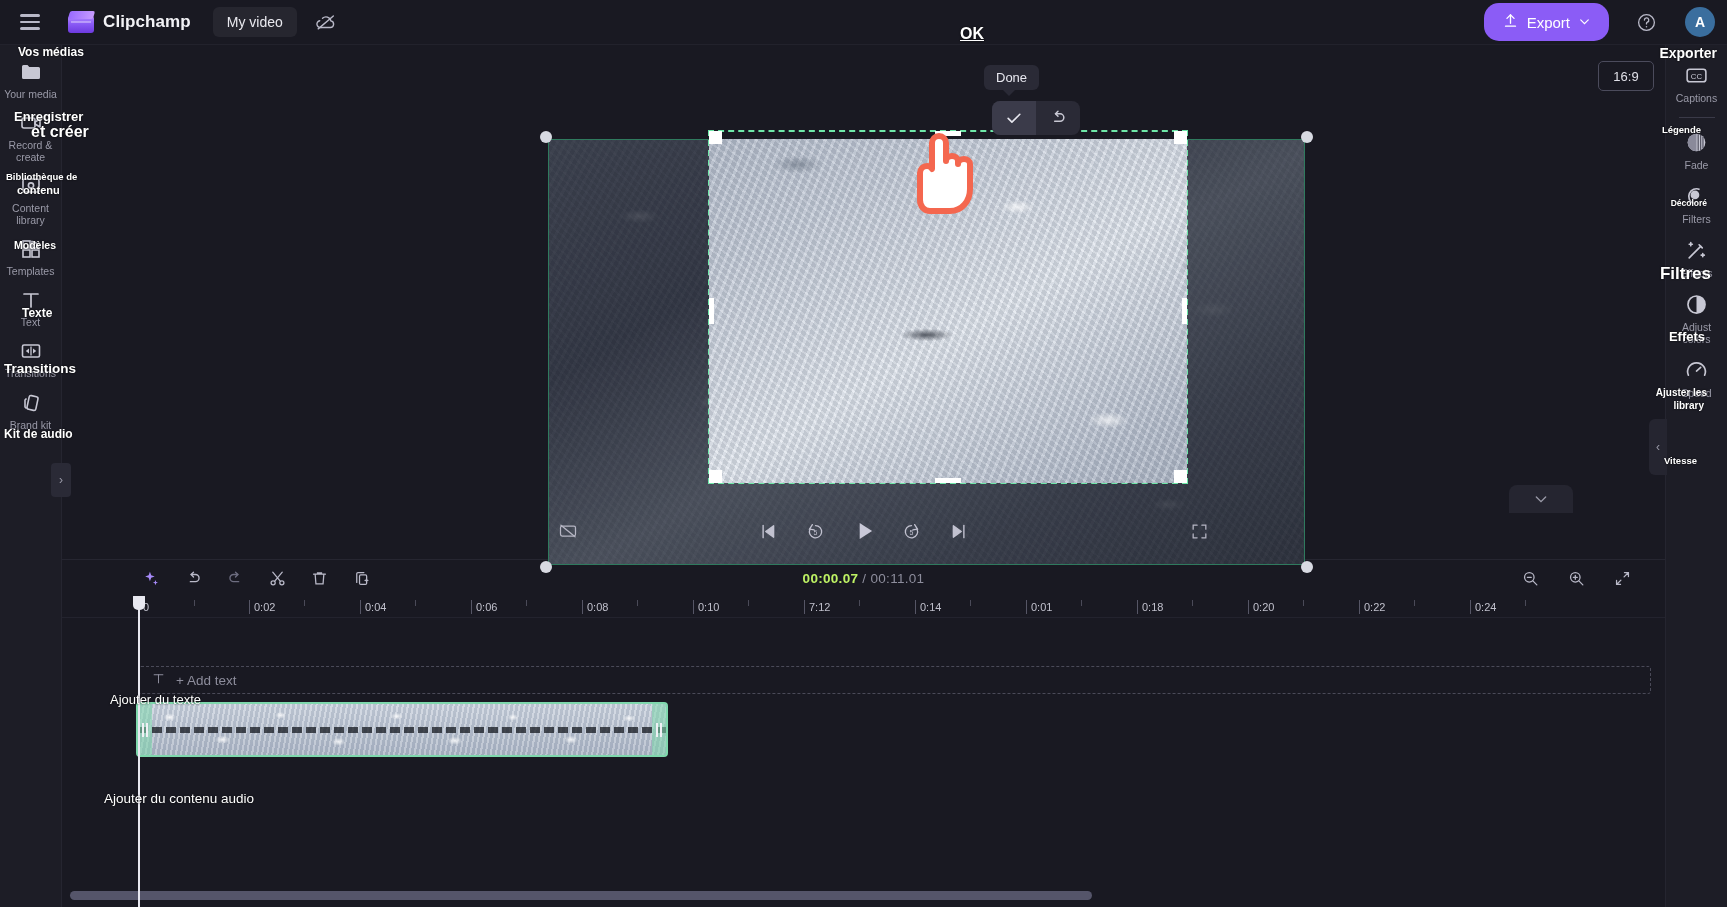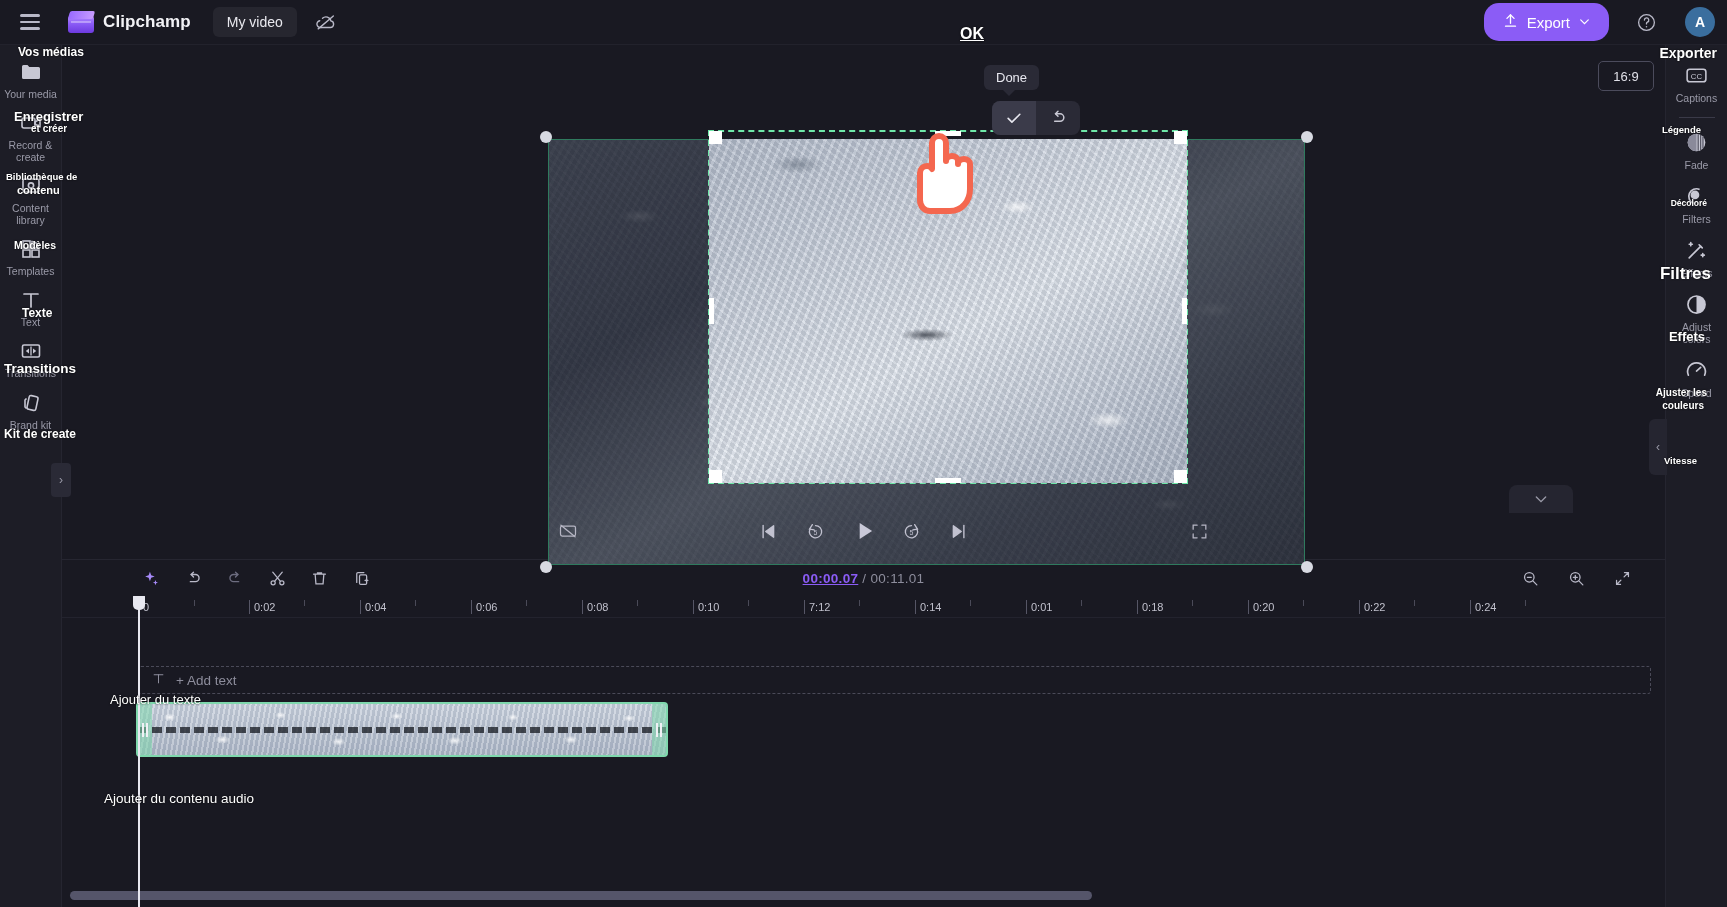--- a/index.html
+++ b/index.html
@@ -111,21 +111,21 @@
   .collapse-down{position:absolute;right:92px;top:-18px;width:64px;height:28px;background:#252530;
       border-radius:8px 8px 0 0;display:flex;align-items:center;justify-content:center;
       color:#9a9aa8;cursor:pointer;}
 
   
   .timeline{flex:0 0 348px;background:#191922;border-top:1px solid #262631;display:flex;flex-direction:column;}
   .tl-tools{height:36px;display:flex;align-items:center;position:relative;padding-left:76px;gap:16px;}
   .tbtn{width:26px;height:26px;display:flex;align-items:center;justify-content:center;
         color:#b9b9c8;cursor:pointer;}
   .tl-time{position:absolute;left:0;right:0;text-align:center;font-size:13.5px;letter-spacing:.3px;pointer-events:none;}
-  .tl-time b{font-weight:700;color:#8b5cf6;text-decoration:underline;}
+  .tl-time b{font-weight:700;color:#bef264;}
   .tl-time span{color:#8d8d9c;font-weight:400;}
   .tl-zoom{position:absolute;right:30px;display:flex;gap:20px;align-items:center;}
   .tl-body{flex:1;position:relative;overflow:hidden;}
   .ruler{position:absolute;left:0;right:0;top:0;height:22px;border-bottom:1px solid #23232e;}
   .tick{position:absolute;top:4px;width:1px;height:14px;background:#565666;}
   .tick.minor{top:4px;height:6px;background:#4a4a58;}
   .tick-lbl{position:absolute;top:5px;font-size:11px;color:#c0c0cc;padding-left:5px;}
   .lanes{position:absolute;left:0;right:0;top:22px;bottom:24px;}
   .lane-ph{position:absolute;left:76px;right:14px;height:28px;border:1px dashed #4a4a58;
            border-radius:3px;display:flex;align-items:center;gap:10px;padding-left:12px;
@@ -307,27 +307,27 @@
             <path d="M7.5 7.5 6 9v7l1.5 1.5"></path>
           </svg>
         </span>
         <span class="rail-lbl">Brand kit</span>
       </div>
       <div class="rail-collapse">›</div>
     </div>
 
     <div class="fr" style="left:18px;top:46px;">Vos médias</div>
     <div class="fr" style="left:14px;top:110px;font-size:13px;">Enregistrer</div>
-    <div class="fr" style="left:31px;top:124px;font-size:10px;">et créer</div>
+    <div class="fr" style="left:31px;top:124px;font-size:16px;">et créer</div>
     <div class="fr" style="left:6px;top:172px;font-size:9.5px;">Bibliothèque de</div>
     <div class="fr" style="left:17px;top:185px;font-size:11px;">contenu</div>
     <div class="fr" style="left:14px;top:240px;font-size:10.5px;">Modèles</div>
     <div class="fr" style="left:22px;top:307px;font-size:12px;">Texte</div>
     <div class="fr" style="left:4px;top:362px;font-size:13.5px;">Transitions</div>
-    <div class="fr" style="left:4px;top:428px;font-size:12px;">Kit de create</div>
+    <div class="fr" style="left:4px;top:428px;font-size:12px;">Kit de audio</div>
 
     <div class="center">
 
       <div class="stage">
 
         <div class="tooltip">Done</div>
         <div class="cropbar">
           <div class="cb active">
             <svg width="20" height="20" viewBox="0 0 24 24" fill="none" stroke="#e8e8f0" stroke-width="1.9" stroke-linecap="round" stroke-linejoin="round">
                 <path d="M5 12.5l4.5 4.5L19 7.5"></path>
@@ -643,21 +643,21 @@
       <div class="rpanel-collapse">‹</div>
     </div>
 
     <div class="fr" style="right:10px;top:46px;font-size:14px;">Exporter</div>
     <div class="fr" style="left:960px;top:26px;font-size:16px;text-decoration:underline;">OK</div>
     <div class="fr" style="right:26px;top:125px;font-size:9.5px;">Légende</div>
     <div class="fr" style="right:20px;top:199px;font-size:8.5px;">Décoloré</div>
     <div class="fr" style="right:16px;top:265px;font-size:17px;">Filtres</div>
     <div class="fr" style="right:22px;top:330px;font-size:13px;">Effets</div>
     <div class="fr" style="right:20px;top:388px;font-size:10px;">Ajuster les</div>
-    <div class="fr" style="right:23px;top:401px;font-size:10px;">couleurs</div>
+    <div class="fr" style="right:23px;top:401px;font-size:10px;">library</div>
     <div class="fr" style="right:30px;top:456px;font-size:9.5px;">Vitesse</div>
 
   </div>
 
   <div class="fr" style="left:110px;top:693px;font-size:13px;font-weight:400;">Ajouter du texte</div>
   <div class="fr" style="left:104px;top:792px;font-size:13.5px;font-weight:400;">Ajouter du contenu audio</div>
 
 </div>
 
 </body></html>

